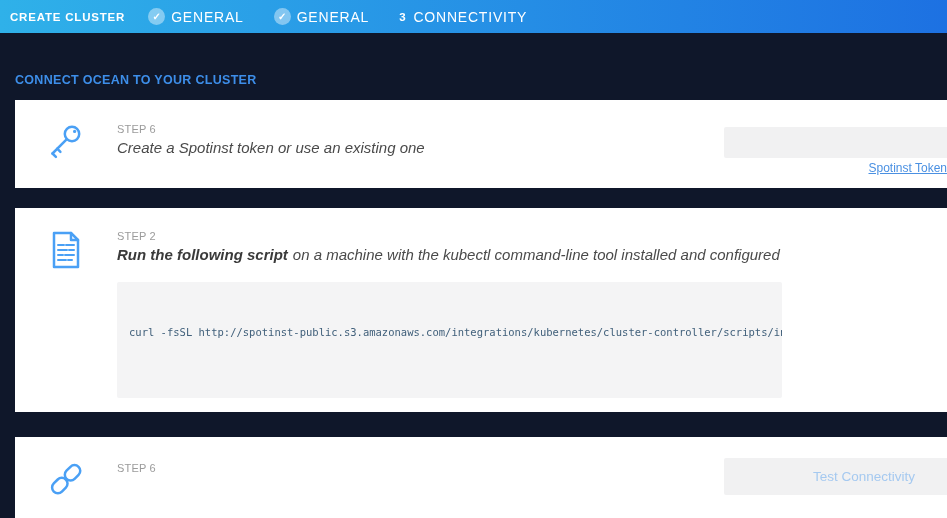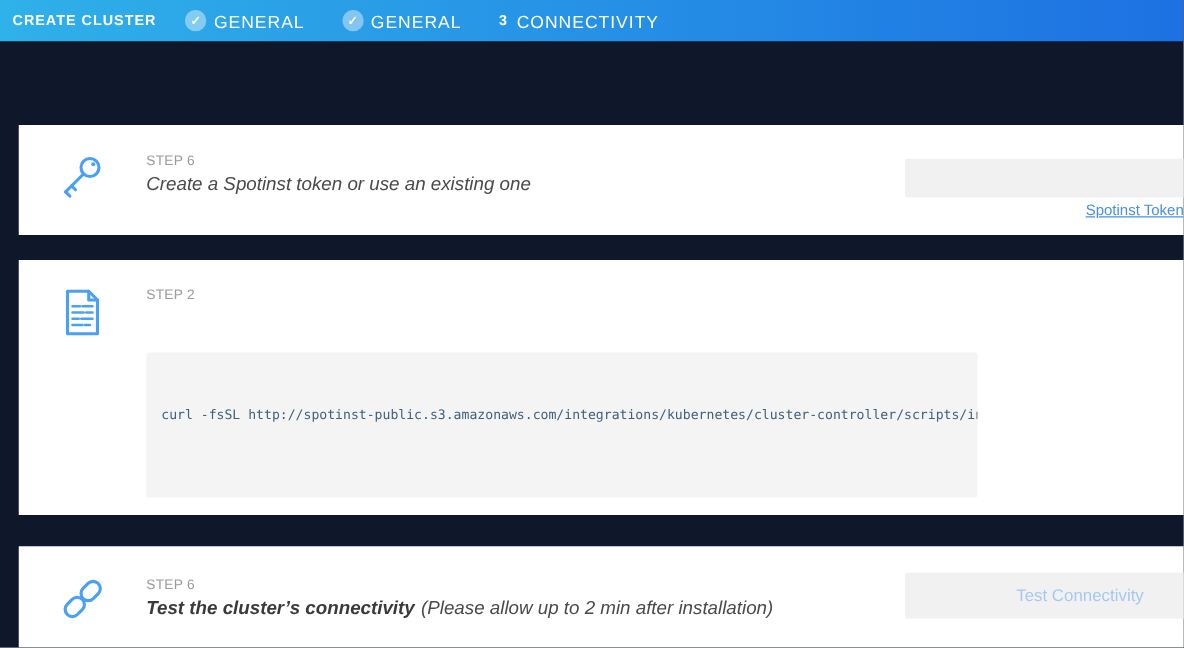--- a/index.html
+++ b/index.html
@@ -99,20 +99,21 @@
         <span class="check-circle">✓</span>
         <span class="nav-step-label">GENERAL</span>
       </div>
       <div class="nav-step">
         <span class="nav-step-num">3</span>
         <span class="nav-step-label">CONNECTIVITY</span>
       </div>
     </div>
   </div>
 
+  <div class="page-heading">CONNECT OCEAN TO YOUR CLUSTER</div>
 
   <div class="card" id="card1">
     <span class="step-icon">
       <svg class="icon-svg" width="40" height="44" viewBox="0 0 40 44">
         <circle cx="26" cy="14" r="7.2"></circle>
         <circle cx="28.6" cy="11.4" r="1.6" fill="#4aa0f5" stroke="none"></circle>
         <path d="M20.6 19.4 L6.5 33.5"></path>
         <path d="M6.5 33.5 l3.4 3.4"></path>
         <path d="M11.3 28.7 l3.1 3.1"></path>
       </svg>
@@ -130,38 +131,38 @@
         <path d="M25 5 v7 h7"></path>
         <g stroke="#4aa0f5" stroke-width="2">
           <path d="M12 17 h6 M20 17 h8"></path>
           <path d="M12 22 h9 M23 22 h5"></path>
           <path d="M12 27 h5 M19 27 h9"></path>
           <path d="M12 32 h8 M22 32 h4"></path>
         </g>
       </svg>
     </span>
     <div class="step-label">STEP 2</div>
+    <div class="step-title">
+      <b>Run the following script</b><span class="rest">on a machine with the kubectl command-line tool installed and configured</span>
+    </div>
     <div class="code-block">
       <div>curl -fsSL http://spotinst-public.s3.amazonaws.com/integrations/kubernetes/cluster-controller/scripts/init.sh | \</div>
       
       
       
       
     </div>
   </div>
 
   <div class="card" id="card3">
     <span class="step-icon">
       <svg class="icon-svg" width="40" height="44" viewBox="0 0 40 44">
         <g transform="rotate(-45 20 22)">
           <rect x="2.5" y="16.5" width="17" height="11.5" rx="5.7"></rect>
           <rect x="20.5" y="16.5" width="17" height="11.5" rx="5.7"></rect>
         </g>
       </svg>
     </span>
     <div class="step-label">STEP 6</div>
-    <div class="step-title">
-      <b>Test the cluster’s connectivity</b><span class="rest">(Please allow up to 2 min after installation)</span>
-    </div>
     <button class="test-btn">Test Connectivity</button>
   </div>
 
 </div>
 
 </body></html>

